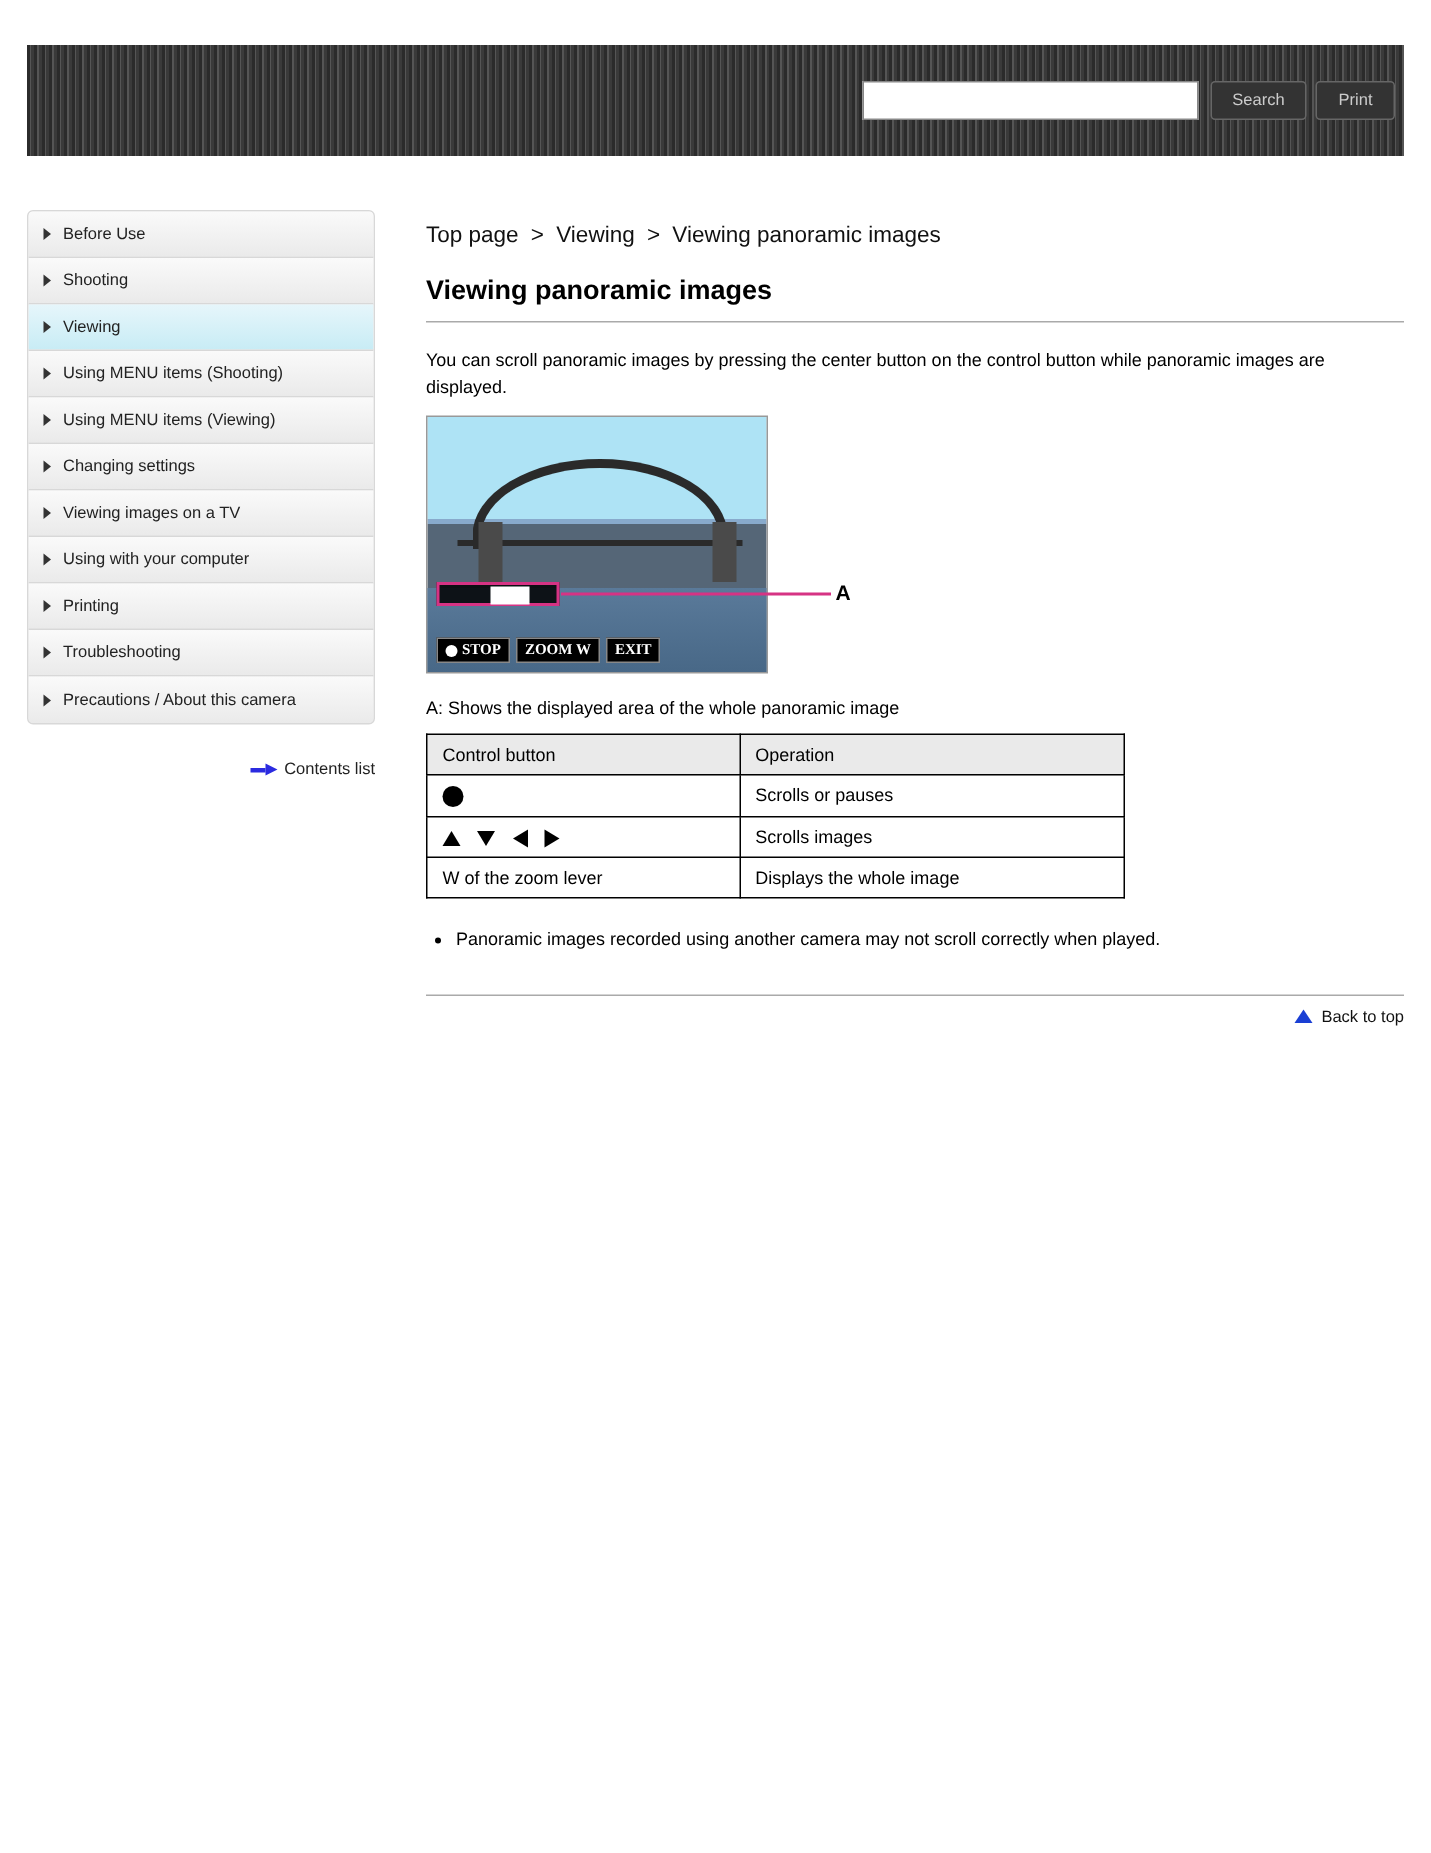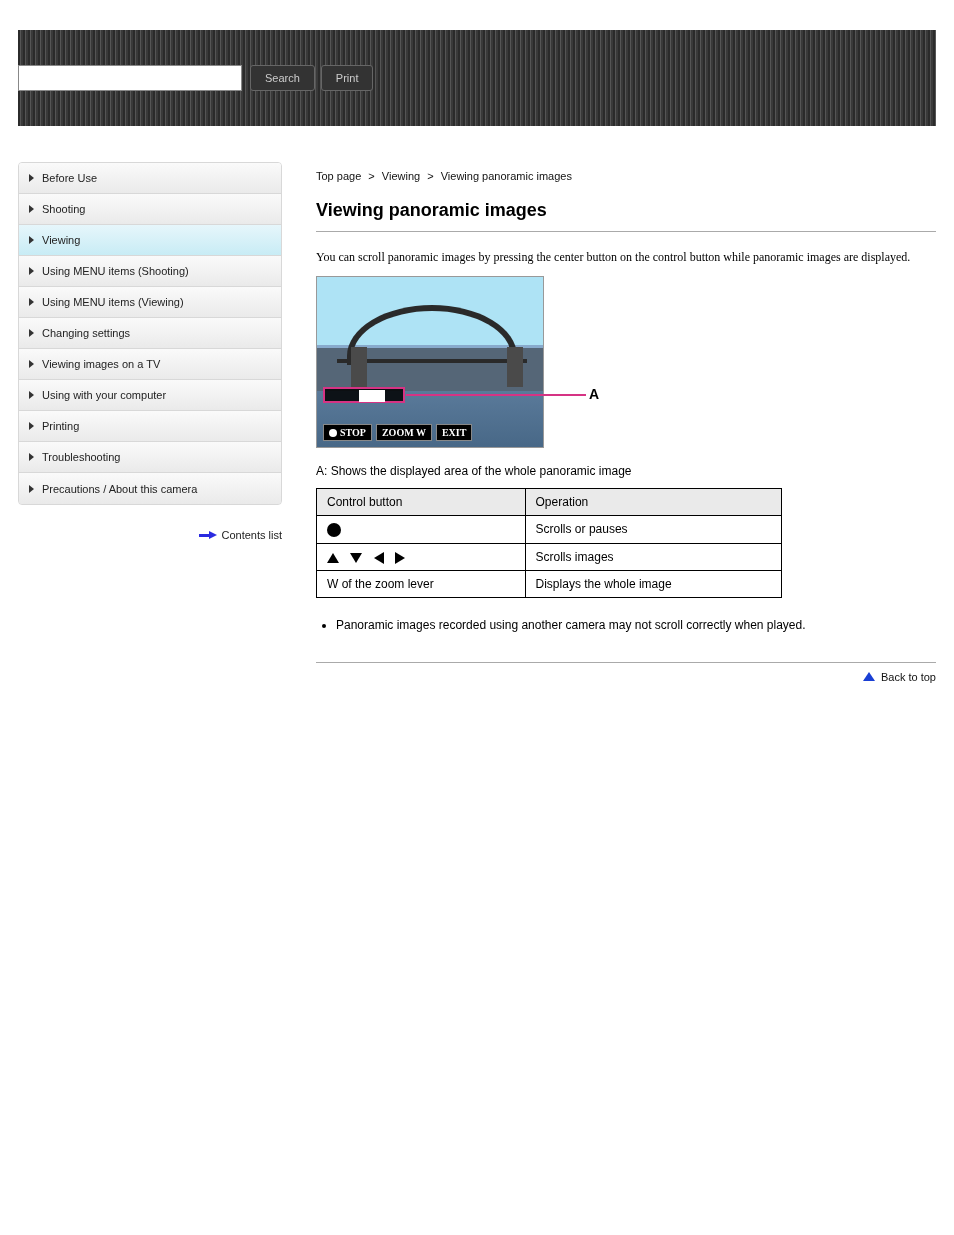--- a/index.html
+++ b/index.html
@@ -10,30 +10,30 @@
     color: #000;
     background: #fff;
   }
   .page {
     width: 954px;
     margin: 0 auto;
     padding: 30px 18px 40px 18px;
   }
   .header-strip {
     width: 100%;
-    height: 96px;
+    height: 74px;
     background: repeating-linear-gradient(
       90deg,
       #2b2b2b 0px, #2b2b2b 2px,
       #555 2px, #555 3px,
       #3a3a3a 3px, #3a3a3a 5px
     );
     position: relative;
     display: flex;
-    justify-content: flex-start;
+    justify-content: flex-end;
     align-items: center;
     padding-right: 6px;
   }
   .search-input {
     width: 224px;
     height: 26px;
     background: #fff;
     border: 1px solid #888;
     margin-right: 8px;
     padding: 2px 6px;
@@ -50,21 +50,21 @@
     cursor: pointer;
   }
   .btn + .btn { margin-left: 6px; }
 
   .layout {
     display: flex;
     margin-top: 36px;
     align-items: flex-start;
   }
   .sidebar {
-    width: 264px;
+    width: 232px;
     flex-shrink: 0;
   }
   .nav {
     border: 1px solid #d8d8d8;
     border-radius: 4px;
     overflow: hidden;
     background: linear-gradient(#fdfdfd,#ededed);
   }
   .nav-item {
     display: flex;
@@ -112,33 +112,33 @@
     background: #2b2be0;
     margin-right: 0;
   }
   .print-icon { display:inline-flex; align-items:center; margin-right:6px;}
   .main {
     flex: 1;
     padding-left: 34px;
     padding-top: 8px;
   }
   .breadcrumb {
-    font-size: 11px;
+    font-size: 15px;
     color: #111;
     margin-bottom: 18px;
   }
   .breadcrumb .sep { margin: 0 4px; }
   h1.title {
     font-size: 18px;
     font-weight: bold;
     margin: 0 0 6px 0;
     padding-bottom: 10px;
     border-bottom: 1px solid #aaa;
   }
-  .intro { margin: 16px 0 10px 0; line-height: 1.5; font-family: Liberation Serif, serif; }
+  .intro { margin: 16px 0 10px 0; line-height: 1.5; }
   .screen {
     width: 228px;
     height: 172px;
     position: relative;
     margin-top: 6px;
     background: linear-gradient(#aee3f5 0%, #aee3f5 40%, #8ac 40%, #8ac 42%, #567 42%, #567 100%);
     border: 1px solid #999;
   }
   
   .bridge-arch {

